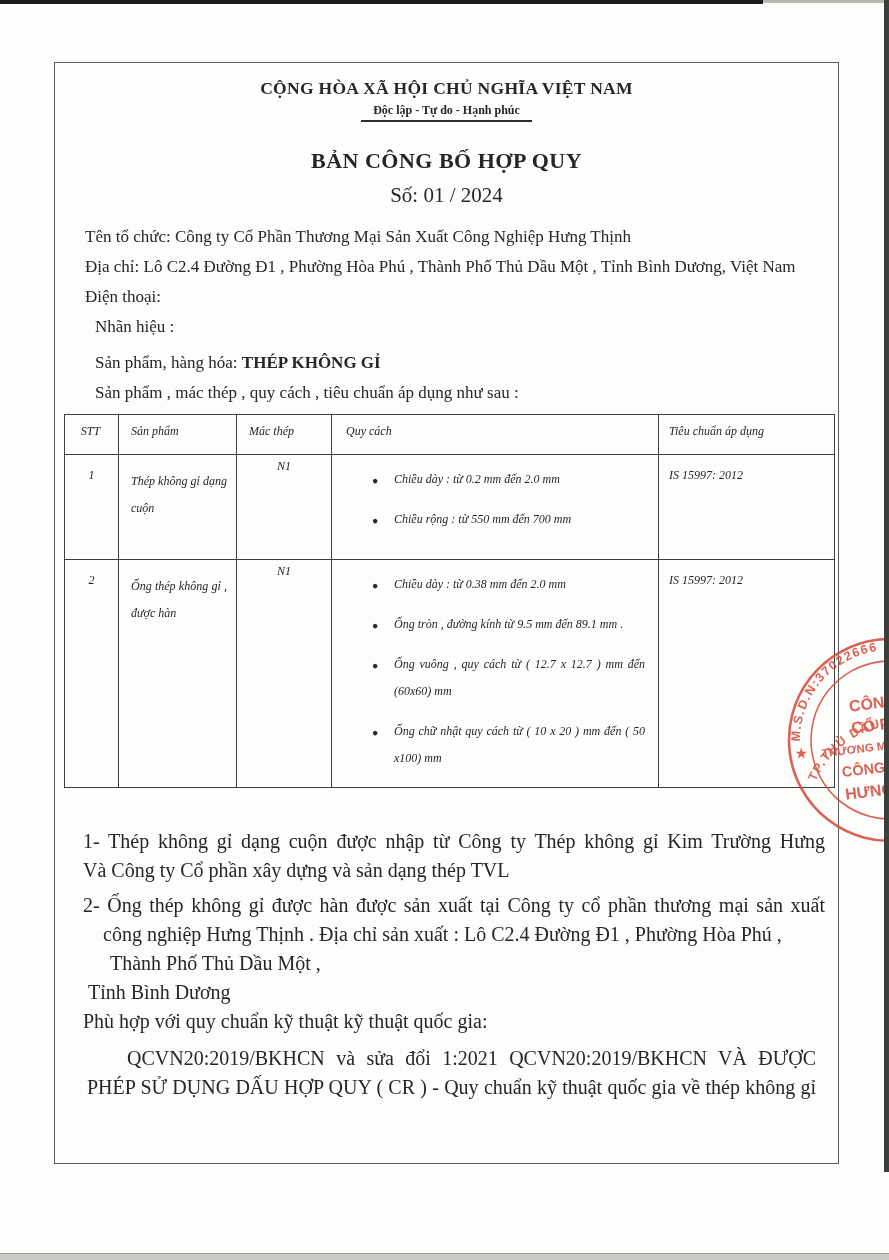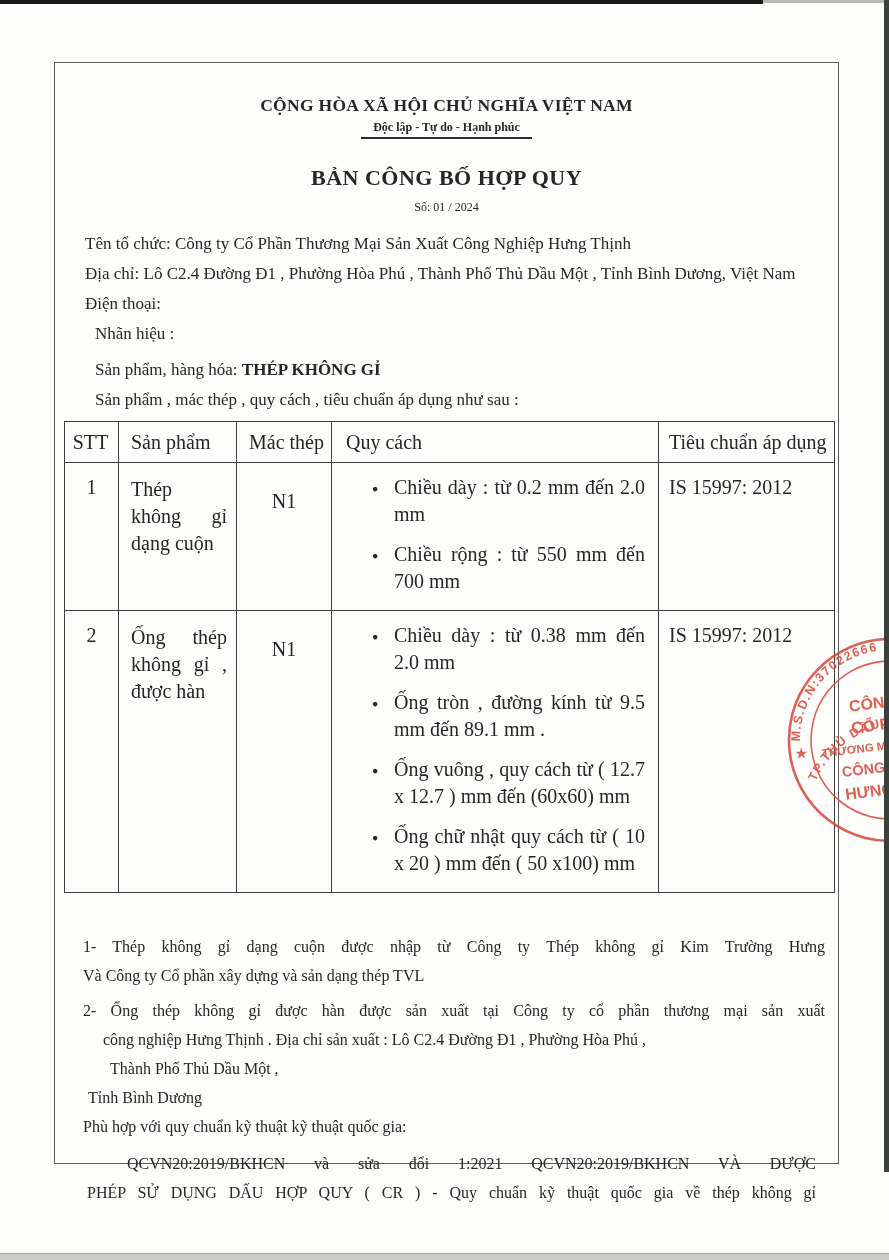--- a/index.html
+++ b/index.html
@@ -12,54 +12,54 @@
   .scan-top    { position:absolute; left:0; top:0; width:763px; height:4px; background:#1c1c1c; z-index:30; }
   .scan-top2   { position:absolute; left:763px; top:0; width:126px; height:3px; background:#b9b9b4; z-index:30; }
   .scan-right  { position:absolute; right:0; top:0; width:5px; height:1172px; background:#3c403c; z-index:30; }
   .scan-bottom { position:absolute; left:0; bottom:0; width:889px; height:6px; background:#cbcbc6; border-top:1px solid #a2a29d; z-index:30; }
 
   .frame {
     position:absolute; left:54px; top:62px; width:783px; height:1100px;
     border:1px solid #5c5c5c; background:transparent;
   }
 
-  .header { text-align:center; margin-top:32px; }
+  .header { text-align:center; margin-top:15px; }
   .nat-title { font-size:17.5px; font-weight:bold; letter-spacing:.3px; }
   .motto {
     display:inline-block; font-size:12px; font-weight:bold;
     border-bottom:2px solid #2d2d2d; padding:1px 12px 2px; margin-top:3px;
   }
   .doc-title { font-size:22px; font-weight:bold; margin-top:26px; letter-spacing:.5px; }
-  .doc-number { font-size:12px; margin-top:9px; }
+  .doc-number { font-size:21px; margin-top:9px; }
 
   .info { margin:14px 26px 0 30px; font-size:17px; line-height:30px; }
   .indent { padding-left:10px; }
   .product-strong { font-weight:bold; }
 
   table.spec { border-collapse:collapse; margin:6px 0 0 9px; width:770px; table-layout:fixed; }
   .spec th, .spec td {
     border:1px solid #3e3e3e; vertical-align:top;
-    font-size:20px; font-weight:normal; text-align:left;
+    font-size:12px; font-weight:normal; text-align:left;font-style:italic;
   }
   .spec th { padding:9px 6px 8px 12px; }
   .spec th.c { text-align:center; padding-left:4px; }
   td.stt   { text-align:center; padding-top:13px; }
-  td.grade { text-align:center; padding-top:27px; }
+  td.grade { text-align:center; padding-top:4px; }
   td.product  { padding:13px 9px 0 12px; text-align:justify; line-height:27px; }
   td.standard { padding:13px 6px 0 10px; }
   td.specs { padding:11px 13px 2px 0; }
   .spec-item {
     position:relative; padding-left:62px; margin-bottom:13px;
     text-align:justify; line-height:27px;
   }
   .spec-item::before {
     content:"●"; position:absolute; left:40px; top:1px; font-size:10.5px; color:#2a2a2a;
   }
 
-  .notes { margin:39px 13px 0 28px; font-size:16px; line-height:29px; }
+  .notes { margin:39px 13px 0 28px; font-size:20px; line-height:29px; }
   .jl { text-align:justify; text-align-last:justify; }
   .note2 { margin-top:6px; }
   .cont { padding-left:20px; }
   .cont2 { padding-left:27px; }
   .province { padding-left:5px; }
   .final { margin:8px 9px 0 4px; }
   .final-l1 { padding-left:40px; }
 
   
   .stamp { position:absolute; left:780px; top:630px; width:220px; height:220px; z-index:20; opacity:.88; }

